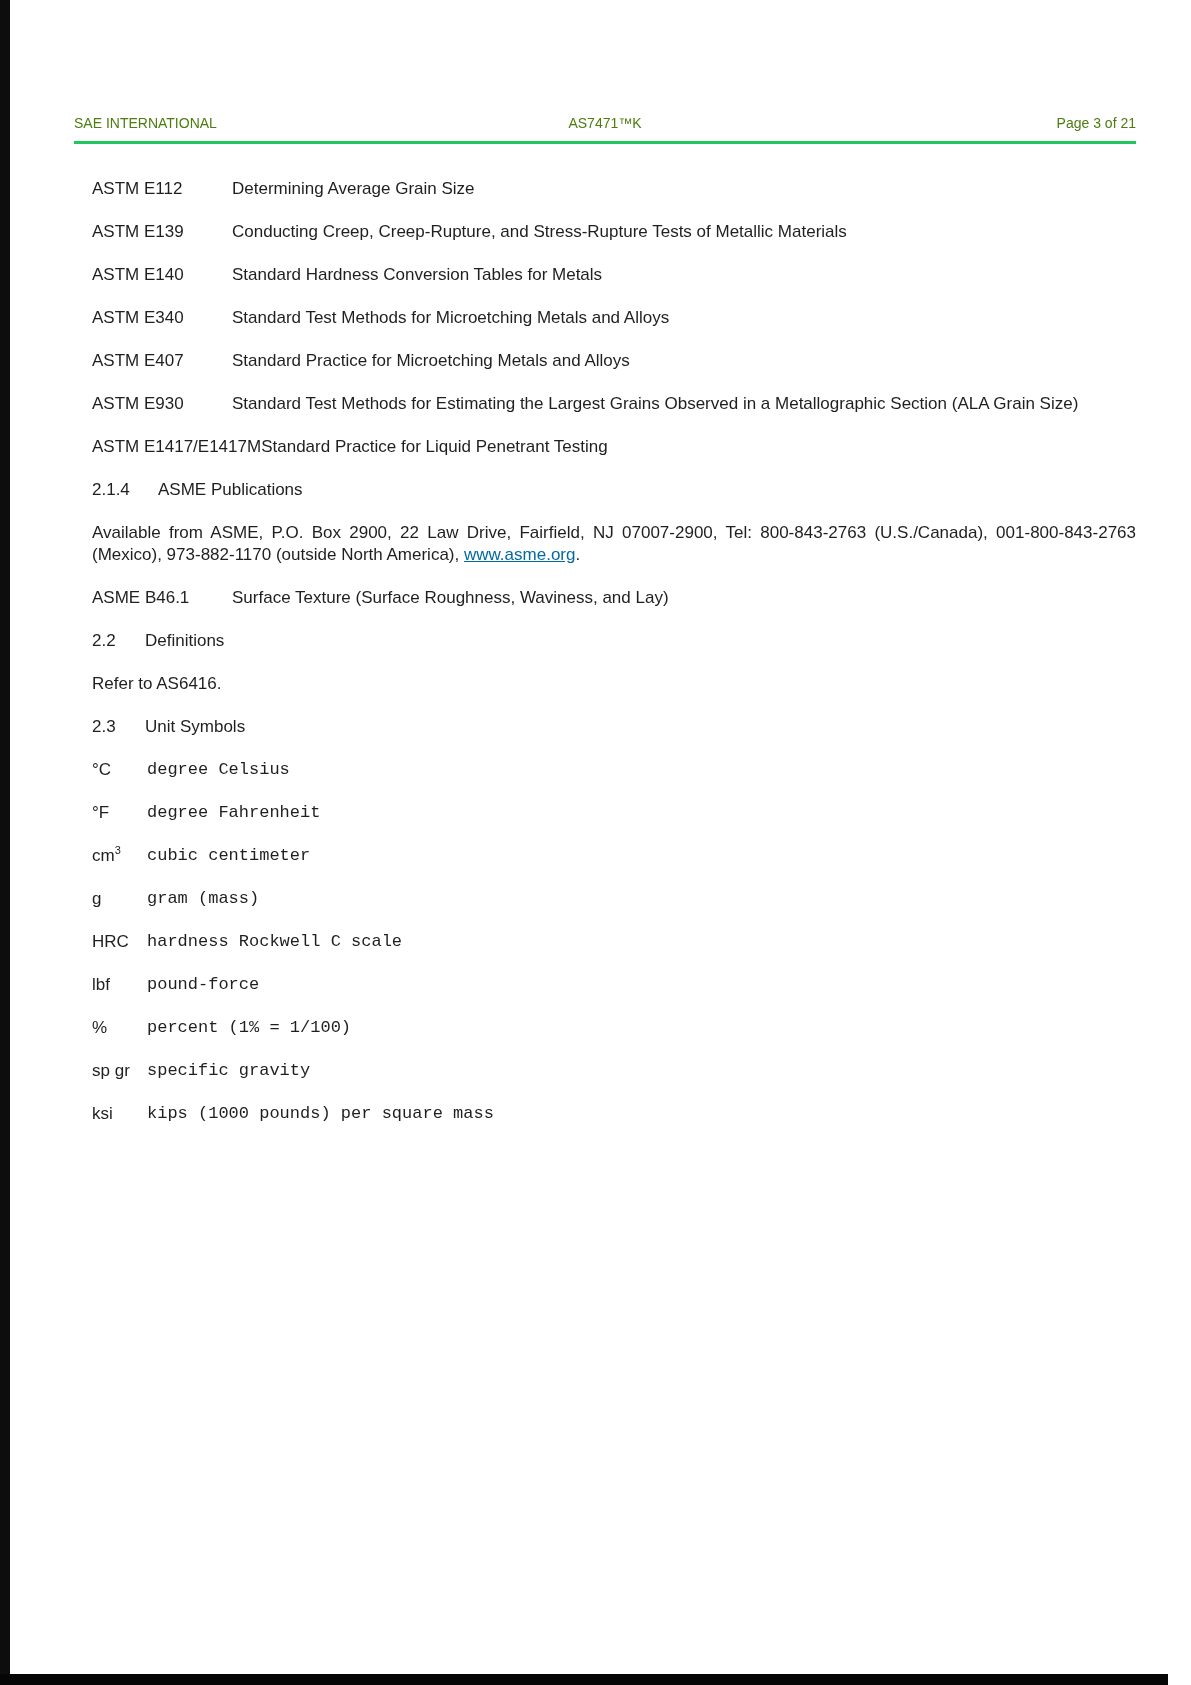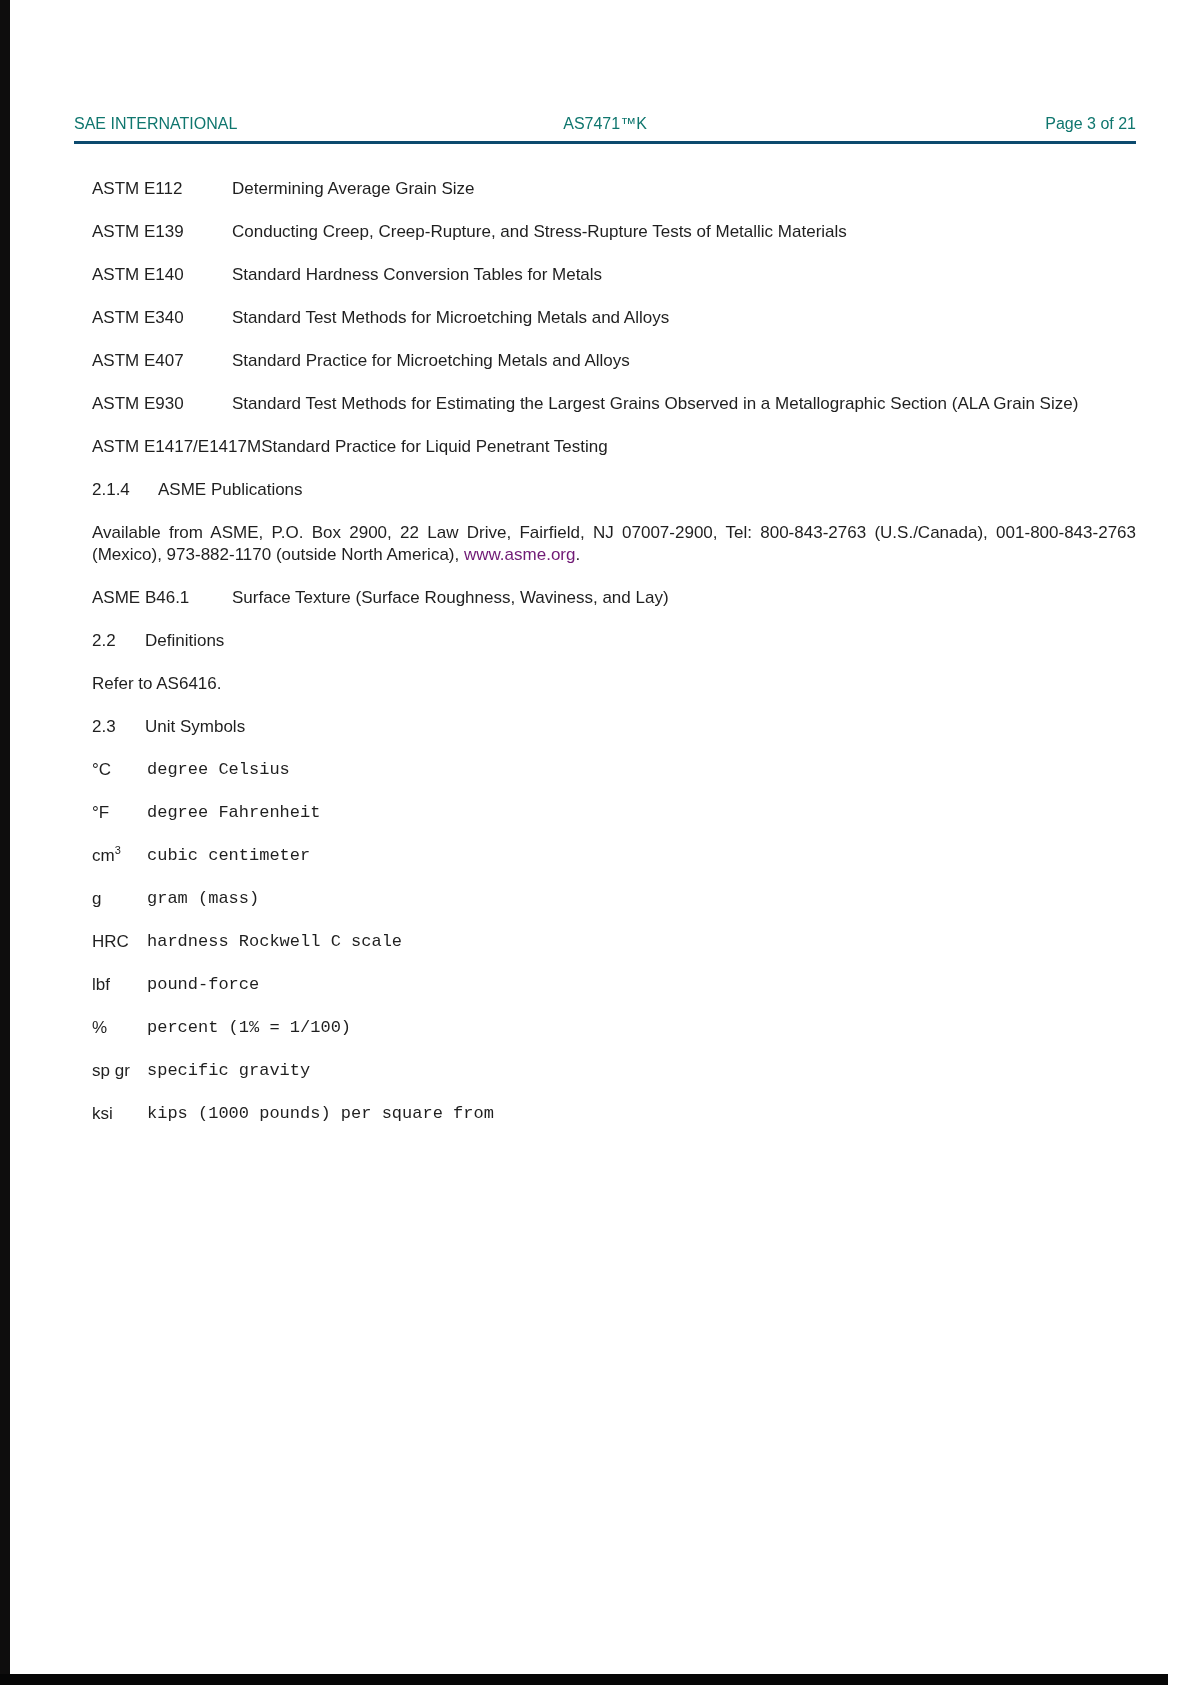--- a/index.html
+++ b/index.html
@@ -30,24 +30,24 @@
     left: 0; top: 1674px;
     width: 1168px; height: 11px;
     background: #060606;
   }
   
   .doc-header {
     display: flex;
     align-items: baseline;
     margin-top: 112px;
     padding-bottom: 6px;
-    border-bottom: 3px solid #0c4a6e;
-    font-size: 16px;
+    border-bottom: 3px solid #22c55e;
+    font-size: 14px;
     line-height: 23px;
-    color: #0f766e;
+    color: #4d7c0f;
   }
   .hdr-left  { flex: 1 1 0; text-align: left; }
   .hdr-center{ flex: 0 0 auto; text-align: center; }
   .hdr-right { flex: 1 1 0; text-align: right; }
 
   .doc-body { margin-top: 34px; }
 
   .row {
     font-size: 17px;
     line-height: 22px;
@@ -57,21 +57,22 @@
   .ref-row { display: flex; }
   .ref-code { flex: 0 0 auto; min-width: 140px; white-space: nowrap; }
   .ref-desc { flex: 1 1 auto; }
 
   .sec-row { display: flex; }
   .sec-num-a { flex: 0 0 auto; min-width: 66px; }
   .sec-num-b { flex: 0 0 auto; min-width: 53px; }
 
   .para { text-align: justify; margin-top: 0; }
   .link {
-    color: #701a75;
+    color: #0369a1;
+    text-decoration: underline;
     cursor: pointer;
   }
 
   .unit-row { display: flex; }
   .unit-sym { flex: 0 0 auto; min-width: 55px; white-space: nowrap; }
   .unit-desc { flex: 1 1 auto; font-family: Liberation Mono, monospace; }
   sup.u3 { font-size: 11px; line-height: 0; }
 </style>
 </head>
 <body>
@@ -169,17 +170,17 @@
     <div class="row unit-row">
       <span class="unit-sym">%</span>
       <span class="unit-desc">percent (1% = 1/100)</span>
     </div>
     <div class="row unit-row">
       <span class="unit-sym">sp gr</span>
       <span class="unit-desc">specific gravity</span>
     </div>
     <div class="row unit-row">
       <span class="unit-sym">ksi</span>
-      <span class="unit-desc">kips (1000 pounds) per square from</span>
+      <span class="unit-desc">kips (1000 pounds) per square mass</span>
     </div>
 
   </div>
 </div>
 
 </body></html>

